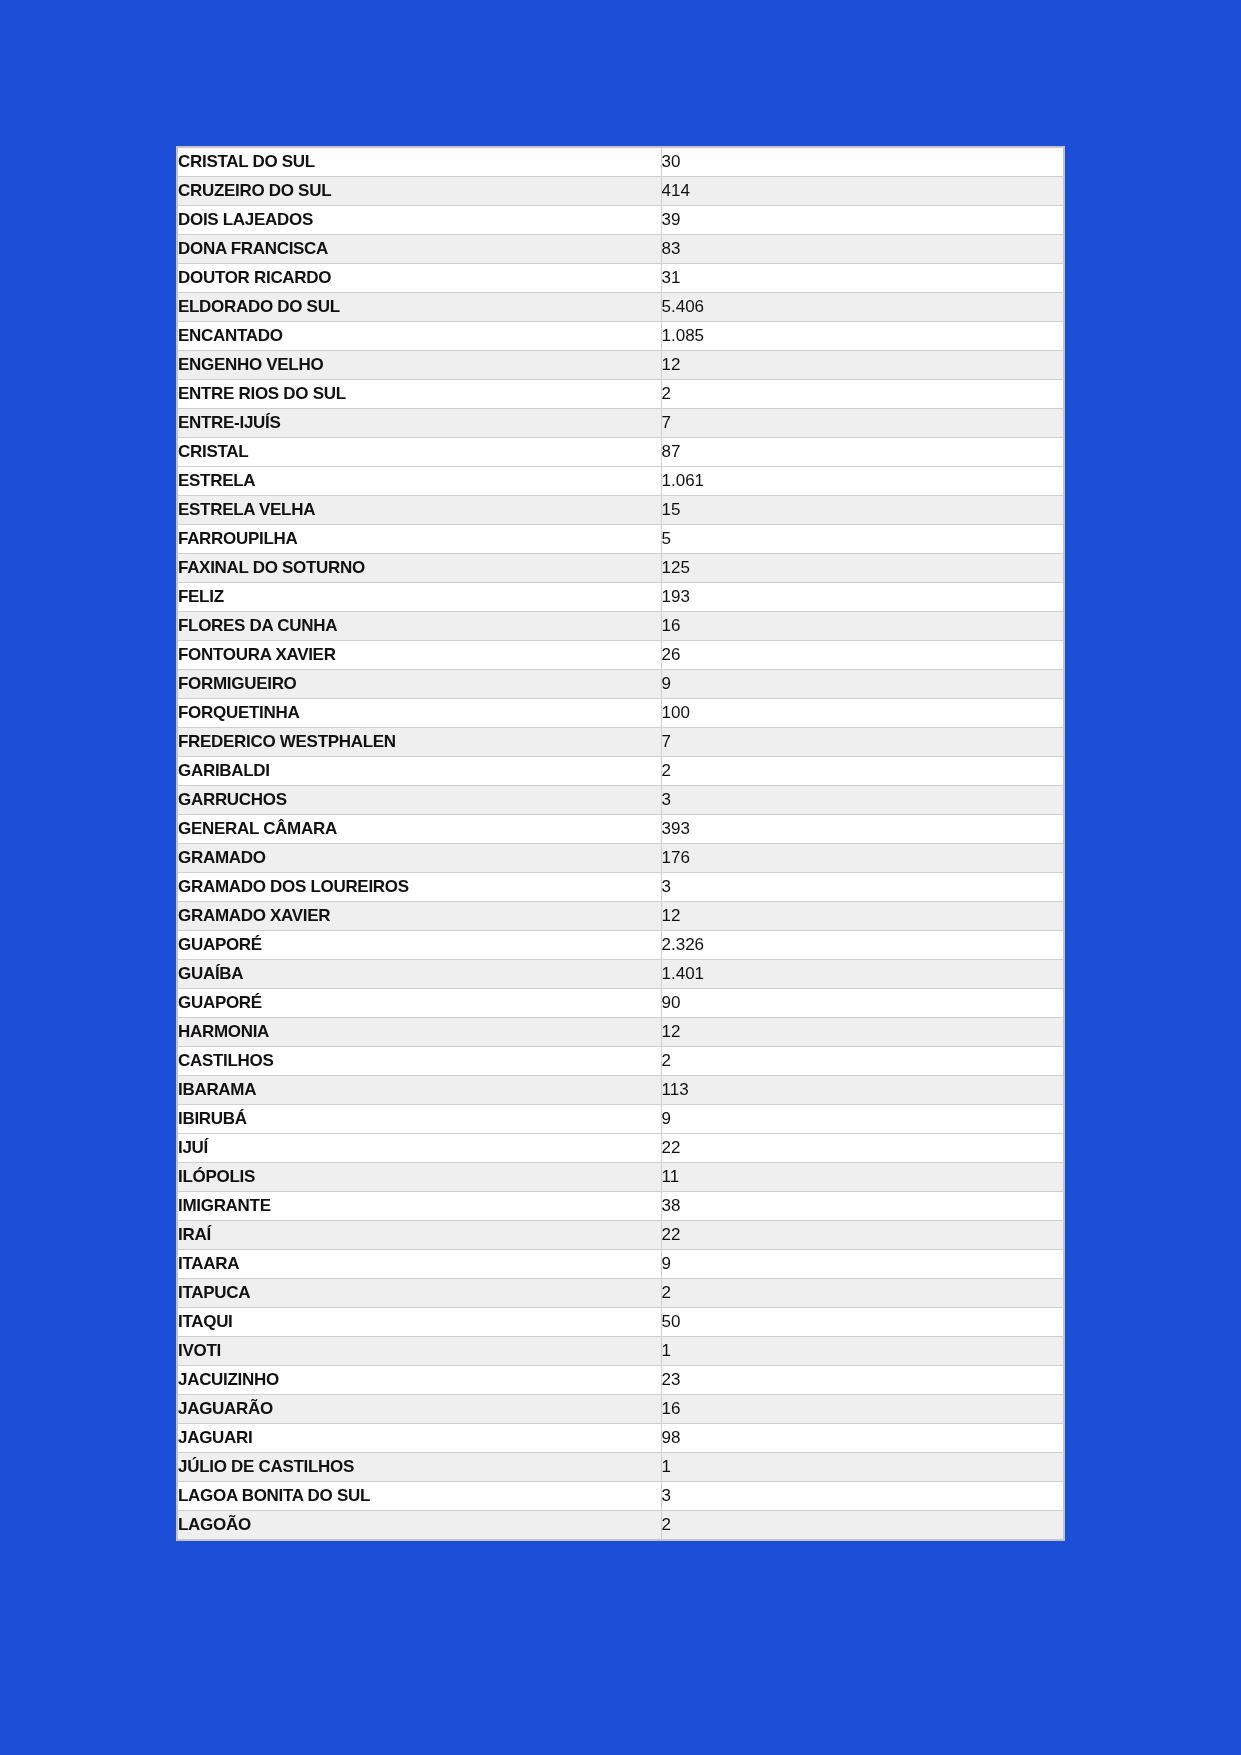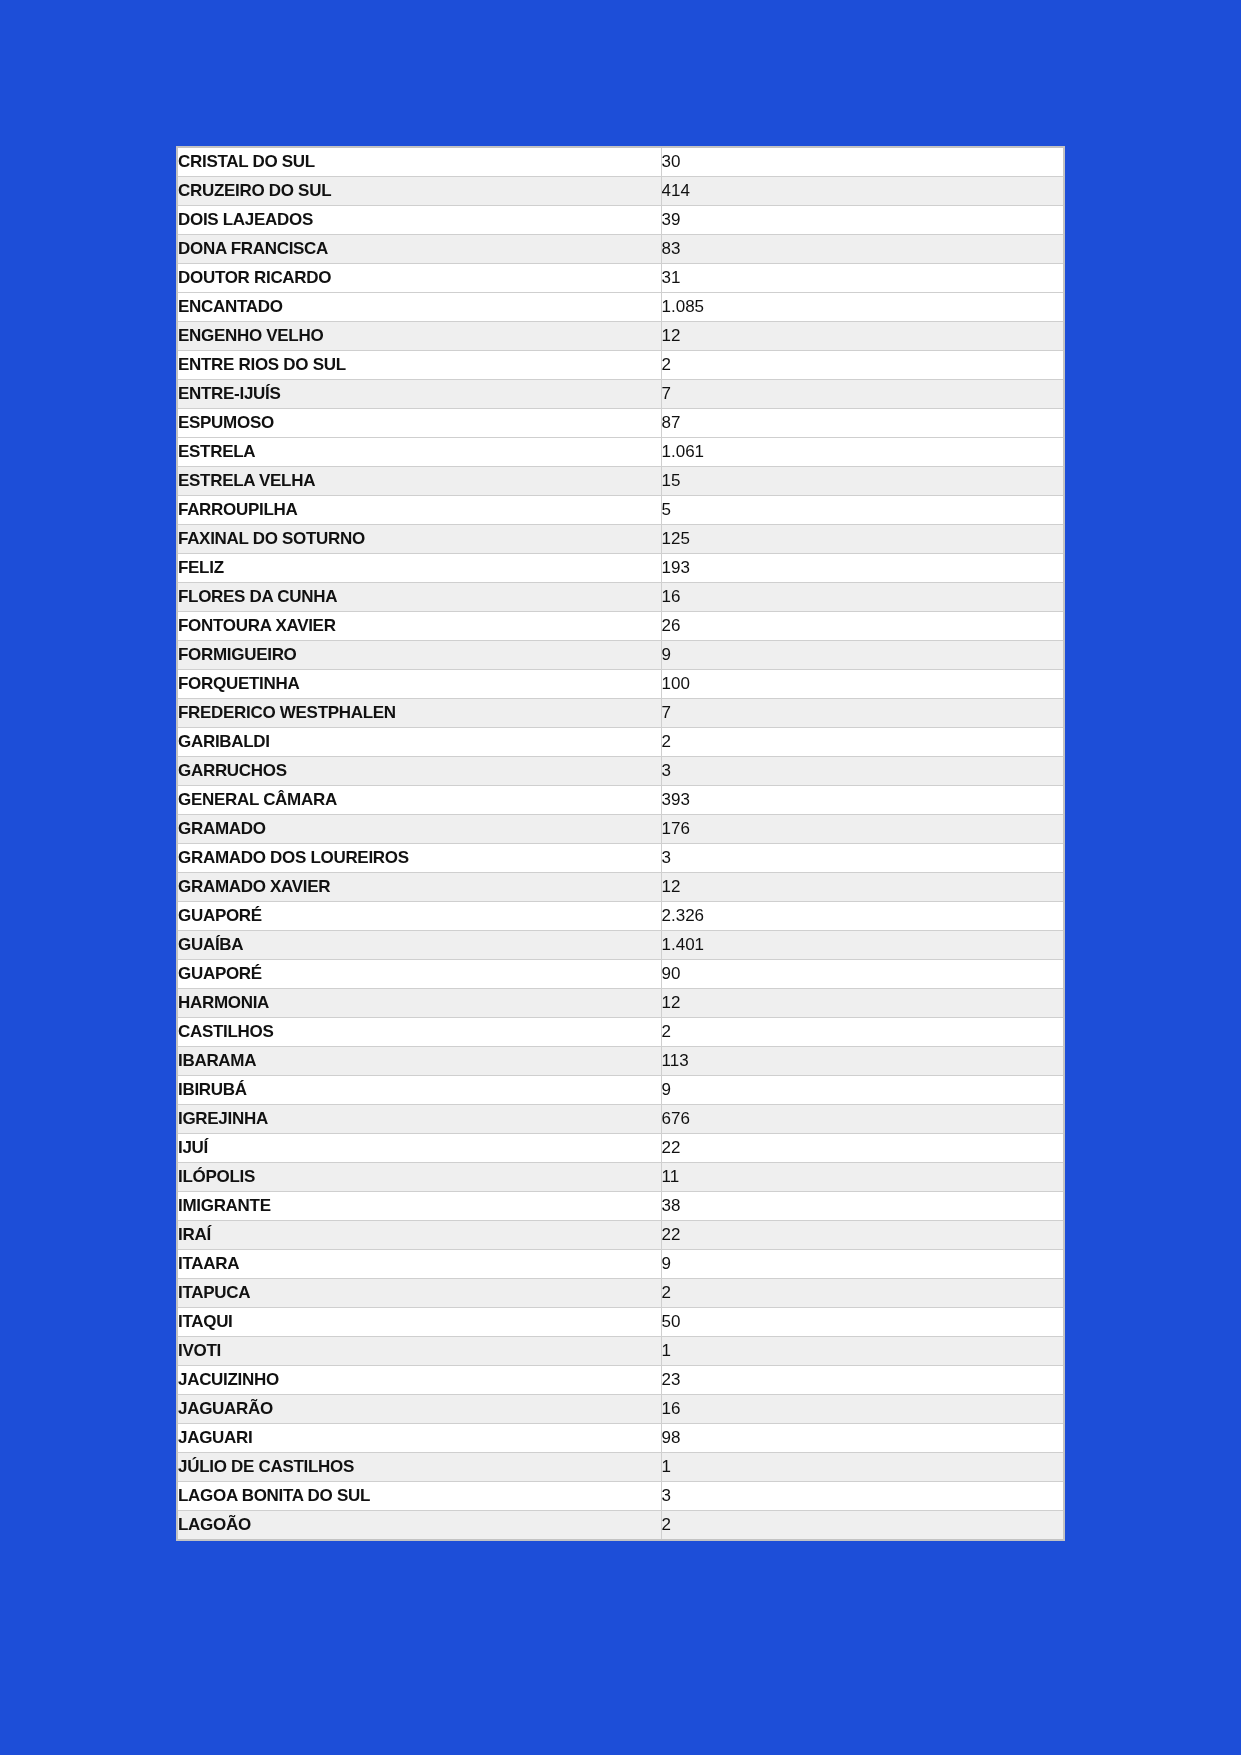--- a/index.html
+++ b/index.html
@@ -76,38 +76,42 @@
           <td class="count-cell">39</td>
         </tr>
         <tr class="alt">
           <td class="name-cell">DONA FRANCISCA</td>
           <td class="count-cell">83</td>
         </tr>
         <tr class="norm">
           <td class="name-cell">DOUTOR RICARDO</td>
           <td class="count-cell">31</td>
         </tr>
+        <tr class="alt">
+          <td class="name-cell">ELDORADO DO SUL</td>
+          <td class="count-cell">5.406</td>
+        </tr>
         <tr class="norm">
           <td class="name-cell">ENCANTADO</td>
           <td class="count-cell">1.085</td>
         </tr>
         <tr class="alt">
           <td class="name-cell">ENGENHO VELHO</td>
           <td class="count-cell">12</td>
         </tr>
         <tr class="norm">
           <td class="name-cell">ENTRE RIOS DO SUL</td>
           <td class="count-cell">2</td>
         </tr>
         <tr class="alt">
           <td class="name-cell">ENTRE-IJUÍS</td>
           <td class="count-cell">7</td>
         </tr>
         <tr class="norm">
-          <td class="name-cell">ESPUMOSO</td>
+          <td class="name-cell">CRISTAL</td>
           <td class="count-cell">87</td>
         </tr>
         <tr class="norm">
           <td class="name-cell">ESTRELA</td>
           <td class="count-cell">1.061</td>
         </tr>
         <tr class="alt">
           <td class="name-cell">ESTRELA VELHA</td>
           <td class="count-cell">15</td>
         </tr>
@@ -187,24 +191,20 @@
           <td class="name-cell">CASTILHOS</td>
           <td class="count-cell">2</td>
         </tr>
         <tr class="alt">
           <td class="name-cell">IBARAMA</td>
           <td class="count-cell">113</td>
         </tr>
         <tr class="norm">
           <td class="name-cell">IBIRUBÁ</td>
           <td class="count-cell">9</td>
-        </tr>
-        <tr class="alt">
-          <td class="name-cell">IGREJINHA</td>
-          <td class="count-cell">676</td>
         </tr>
         <tr class="norm">
           <td class="name-cell">IJUÍ</td>
           <td class="count-cell">22</td>
         </tr>
         <tr class="alt">
           <td class="name-cell">ILÓPOLIS</td>
           <td class="count-cell">11</td>
         </tr>
         <tr class="norm">

